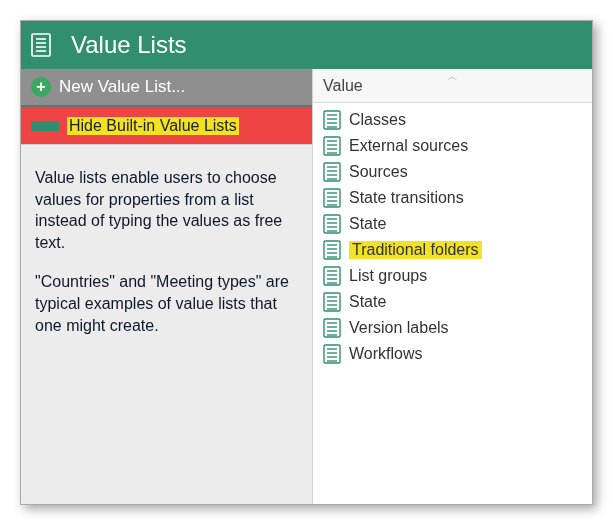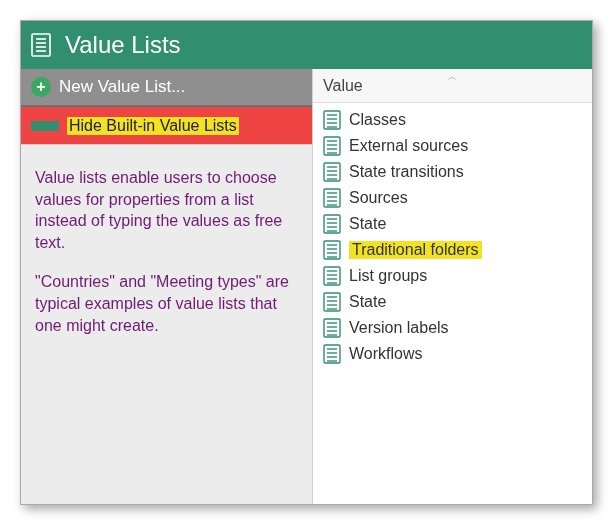--- a/index.html
+++ b/index.html
@@ -21,21 +21,21 @@
     background: #fff;
     overflow: hidden;
   }
   .titlebar {
     background: #318f70;
     color: #fff;
     height: 48px;
     display: flex;
     align-items: center;
     padding: 0 10px;
-    gap: 14px;
+    gap: 20px;
   }
   .title-text {
     font-size: 24px;
     font-weight: 400;
   }
   .list-icon {
     width: 20px;
     height: 24px;
     position: relative;
   }
@@ -81,21 +81,21 @@
     width: 28px; height: 10px;
     background:#318f70;
     flex-shrink:0;
   }
   .highlight {
     background: #f2e224;
     padding: 0 2px;
   }
   .description {
     padding: 22px 14px 10px 14px;
-    color: #701a75;
+    color: #0f172a;
     font-size: 16px;
     line-height: 1.35;
   }
   .description p { margin: 0 0 18px 0; }
   .right-pane {
     flex: 1;
     background: #fff;
     display: flex;
     flex-direction: column;
     overflow: hidden;
@@ -207,33 +207,33 @@
           <div class="item-row">
             <span class="vlicon">
               <svg viewBox="0 0 18 20" width="18" height="20">
                 <rect x="1" y="1" width="16" height="18" rx="1" fill="none" stroke="#318f70" stroke-width="1.4"></rect>
                 <line x1="4" y1="5" x2="14" y2="5" stroke="#318f70" stroke-width="1.4"></line>
                 <line x1="4" y1="9" x2="14" y2="9" stroke="#318f70" stroke-width="1.4"></line>
                 <line x1="4" y1="13" x2="14" y2="13" stroke="#318f70" stroke-width="1.4"></line>
                 <line x1="4" y1="17" x2="14" y2="17" stroke="#318f70" stroke-width="1.4"></line>
               </svg>
             </span>
+            <span class="label">Sources</span>
+          </div>
+          <div class="item-row">
+            <span class="vlicon">
+              <svg viewBox="0 0 18 20" width="18" height="20">
+                <rect x="1" y="1" width="16" height="18" rx="1" fill="none" stroke="#318f70" stroke-width="1.4"></rect>
+                <line x1="4" y1="5" x2="14" y2="5" stroke="#318f70" stroke-width="1.4"></line>
+                <line x1="4" y1="9" x2="14" y2="9" stroke="#318f70" stroke-width="1.4"></line>
+                <line x1="4" y1="13" x2="14" y2="13" stroke="#318f70" stroke-width="1.4"></line>
+                <line x1="4" y1="17" x2="14" y2="17" stroke="#318f70" stroke-width="1.4"></line>
+              </svg>
+            </span>
             <span class="label">State transitions</span>
-          </div>
-          <div class="item-row">
-            <span class="vlicon">
-              <svg viewBox="0 0 18 20" width="18" height="20">
-                <rect x="1" y="1" width="16" height="18" rx="1" fill="none" stroke="#318f70" stroke-width="1.4"></rect>
-                <line x1="4" y1="5" x2="14" y2="5" stroke="#318f70" stroke-width="1.4"></line>
-                <line x1="4" y1="9" x2="14" y2="9" stroke="#318f70" stroke-width="1.4"></line>
-                <line x1="4" y1="13" x2="14" y2="13" stroke="#318f70" stroke-width="1.4"></line>
-                <line x1="4" y1="17" x2="14" y2="17" stroke="#318f70" stroke-width="1.4"></line>
-              </svg>
-            </span>
-            <span class="label">Sources</span>
           </div>
           <div class="item-row">
             <span class="vlicon">
               <svg viewBox="0 0 18 20" width="18" height="20">
                 <rect x="1" y="1" width="16" height="18" rx="1" fill="none" stroke="#318f70" stroke-width="1.4"></rect>
                 <line x1="4" y1="5" x2="14" y2="5" stroke="#318f70" stroke-width="1.4"></line>
                 <line x1="4" y1="9" x2="14" y2="9" stroke="#318f70" stroke-width="1.4"></line>
                 <line x1="4" y1="13" x2="14" y2="13" stroke="#318f70" stroke-width="1.4"></line>
                 <line x1="4" y1="17" x2="14" y2="17" stroke="#318f70" stroke-width="1.4"></line>
               </svg>

